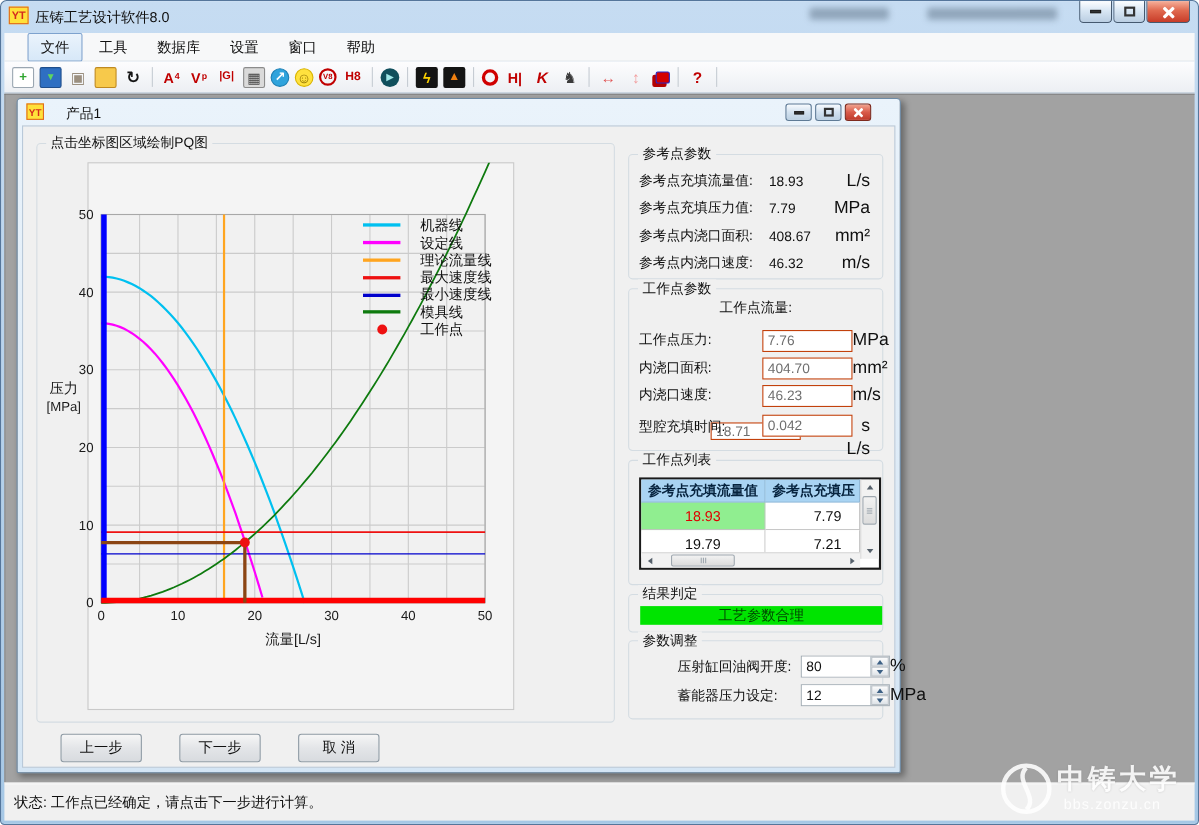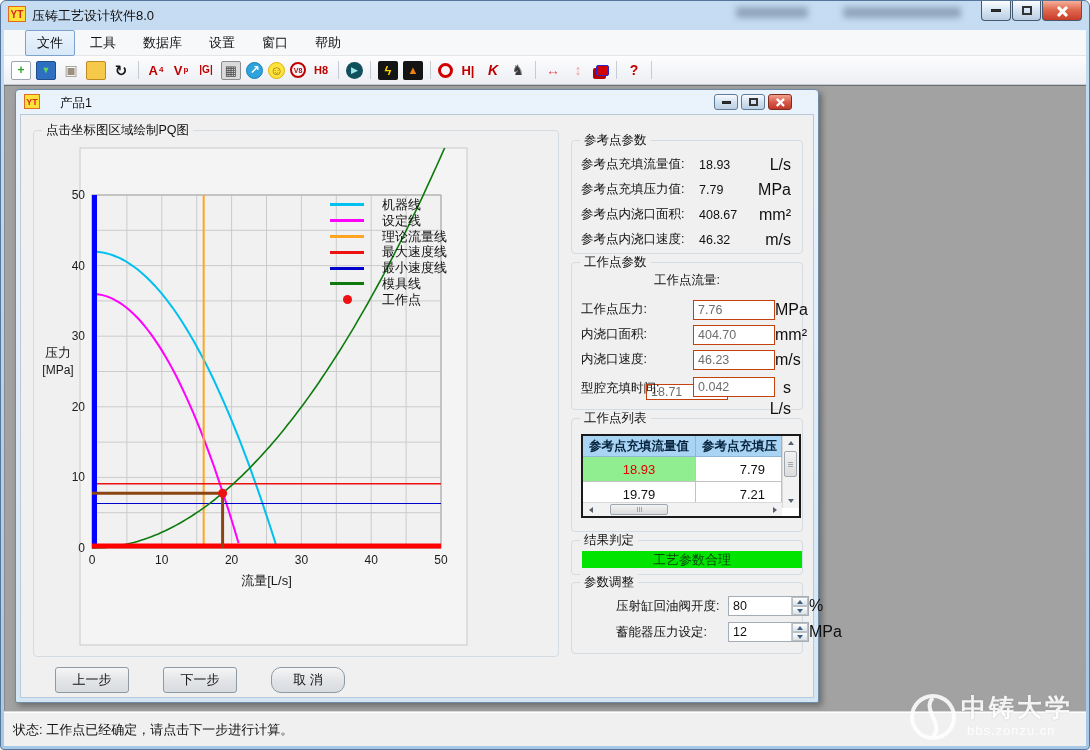--- a/index.html
+++ b/index.html
@@ -267,21 +267,21 @@
                   <span class="lg-dot" style="background: rgb(238, 17, 17);"></span>
                 </span>
                 <span class="lg-text">工作点</span>
               </div>
             </div>
         </div>
 
         <div id="footer-btns">
             <button class="fbtn" style="left: 34px; top: 552px;">上一步</button>
             <button class="fbtn" style="left: 142px; top: 552px;">下一步</button>
-            <button class="fbtn" style="left: 250px; top: 552px; border-radius: 10px;">取 消</button>
+            <button class="fbtn" style="left: 250px; top: 552px;">取 消</button>
           </div>
 
         <div class="gb" style="left:550px;top:25px;width:232px;height:114px;">
           <span class="gb-label">参考点参数</span>
           <div id="ref-rows" style="padding-top:11px;">
               <div class="prow" style="height: 25px;">
                 <span class="plabel">参考点充填流量值:</span>
                 <span class="pvalue" style="margin-left: 6px;">18.93</span>
                 <span class="punit">L/s</span>
               </div>

